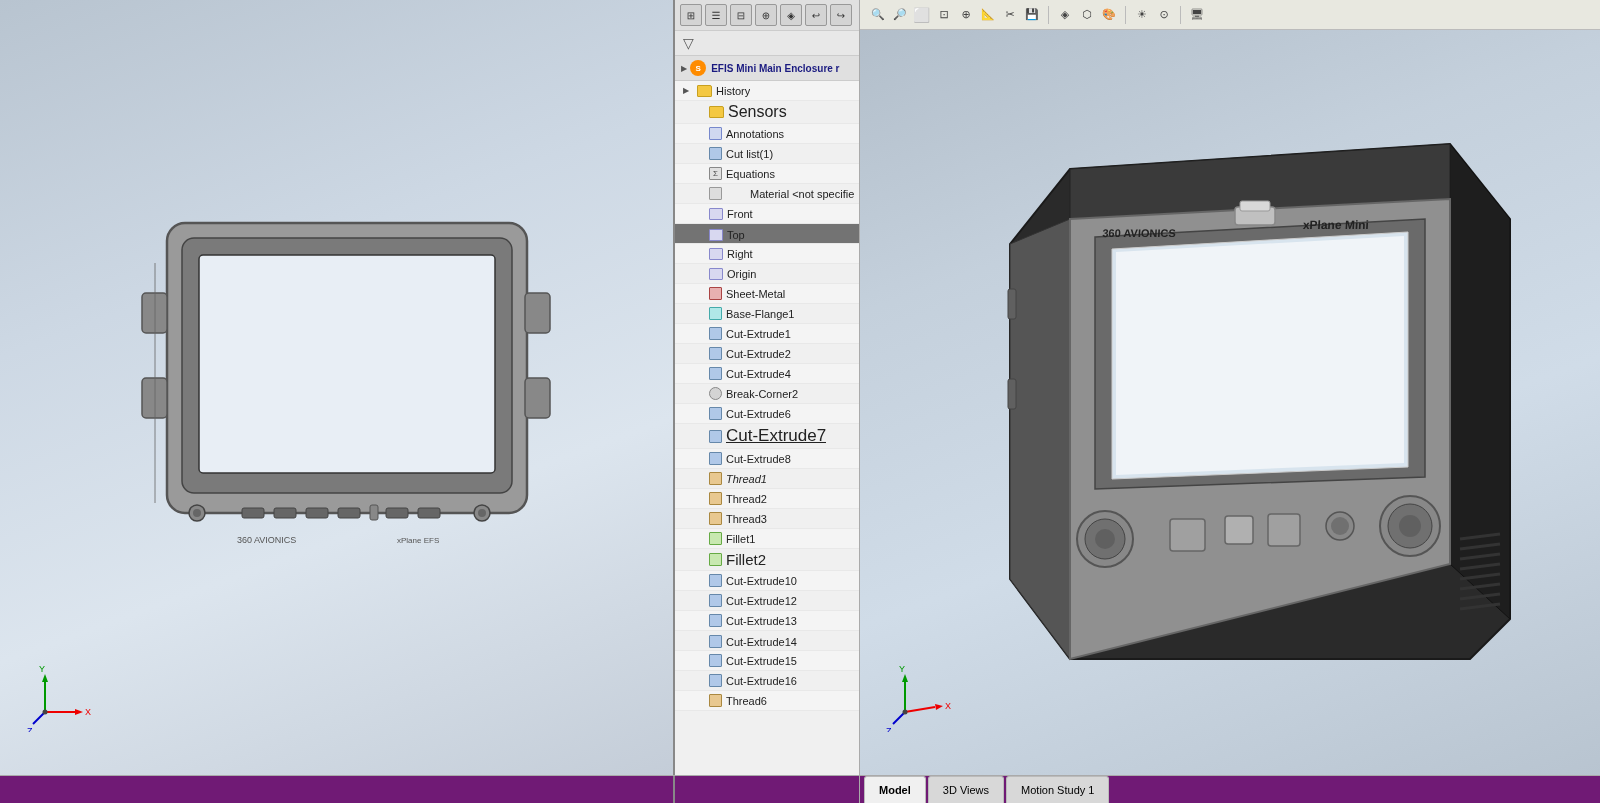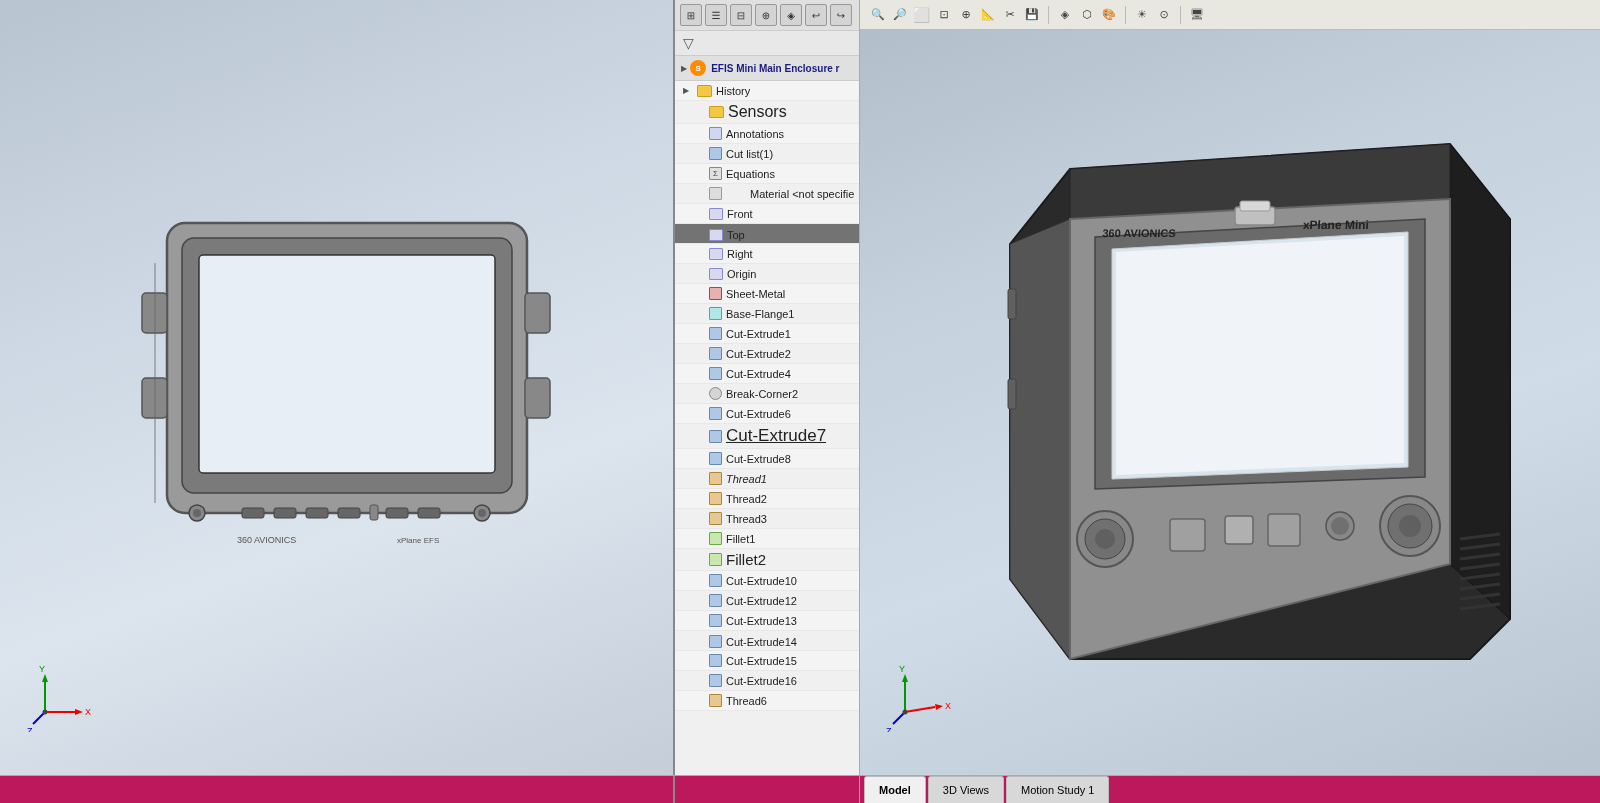--- a/index.html
+++ b/index.html
@@ -365,21 +365,21 @@
           <polygon points="17,20 20,12 23,20" fill="#090"></polygon>
           <text x="14" y="10" font-size="9" fill="#090">Y</text>
           <line x1="20" y1="50" x2="8" y2="62" stroke="#00c" stroke-width="2"></line>
           <text x="1" y="72" font-size="9" fill="#00c">Z</text>
           <circle cx="20" cy="50" r="2.5" fill="#444"></circle>
         </svg>
       </div>
     </div>
   </div>
 
-  <div style="height:28px; background:#be185d; border-top:1px solid #aaa; display:flex; align-items:stretch;">
+  <div style="height:28px; background:#701a75; border-top:1px solid #aaa; display:flex; align-items:stretch;">
 
     <div style="width:675px; border-right:2px solid #888; display:flex; align-items:center; padding:0 8px; font-size:10px; color:#444;">
     </div>
 
     <div style="width:185px; border-right:1px solid #aaa; display:flex; align-items:center; padding:0 6px; font-size:10px; color:#444;">
     </div>
 
     <div style="flex:1; display:flex; align-items:stretch; padding:0 4px;">
       <div style="padding:4px 14px; font-size:11px; cursor:pointer; border:1px solid #bbb; border-bottom:none; background:#f0f0f0; margin-right:2px; border-radius:3px 3px 0 0; display:flex; align-items:center; font-weight:bold;">Model</div>
       <div style="padding:4px 14px; font-size:11px; cursor:pointer; border:1px solid #bbb; border-bottom:none; background:#d8d8d8; margin-right:2px; border-radius:3px 3px 0 0; display:flex; align-items:center;">3D Views</div>

